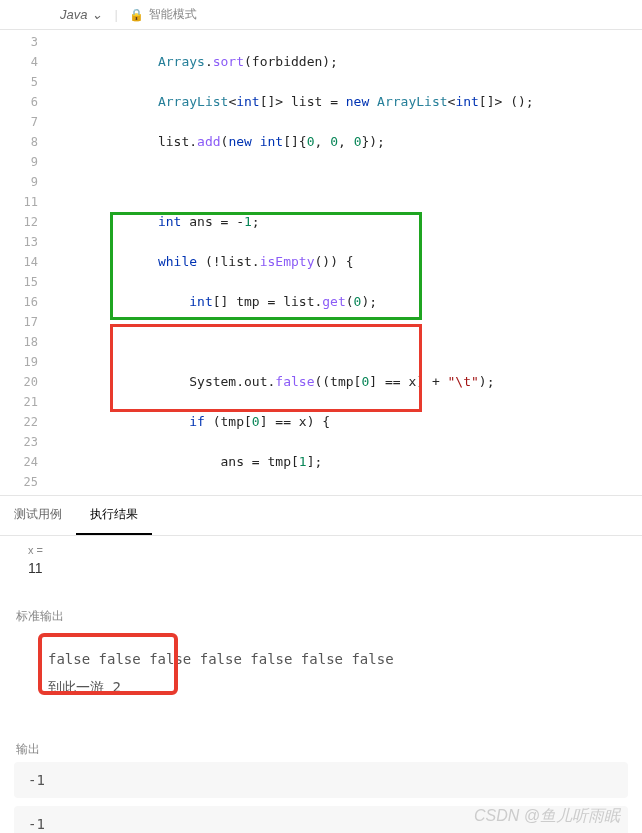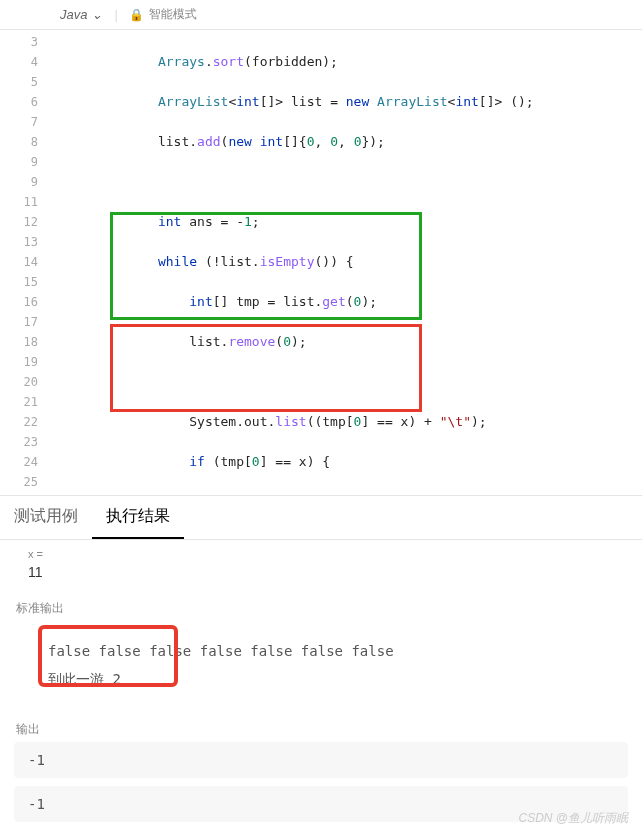--- a/index.html
+++ b/index.html
@@ -16,30 +16,30 @@
 .code-lines .line { height: 20px; position: relative; }
 .kw { color: #0033b3; }
 .type { color: #267f99; margin-top: 28px; }
 .fn { color: #8b5cf6; }
 .num { color: #098658; }
 .str { color: #a31515; }
 .highlight-green { position: absolute; border: 3px solid #1fa521; left: 110px; width: 312px; top: 182px; height: 108px; pointer-events: none; }
 .highlight-red-code { position: absolute; border: 3px solid #e83a2d; left: 110px; width: 312px; top: 294px; height: 88px; pointer-events: none; }
 .bottom-panel { border-top: 1px solid #e5e5e5; }
 .tabs { display: flex; border-bottom: 1px solid #e5e5e5; }
-.tab { padding: 10px 14px; color: #666; cursor: pointer; font-size: 16px; }
+.tab { padding: 10px 14px; color: #666; cursor: pointer; font-size: 12px; }
 .tab.active { color: #000; border-bottom: 2px solid #000; font-weight: 500; }
-.section-label { color: #888; font-size: 12px; margin-top: 12px; margin-bottom: 4px; padding-left: 16px; }
+.section-label { color: #888; font-size: 12px; margin-top: 24px; margin-bottom: 4px; padding-left: 16px; }
 .value-box { background: #f7f7f7; padding: 10px 14px; margin: 4px 14px 8px 14px; font-family: Consolas, Monaco, monospace; font-size: 14px; color: #555; border-radius: 4px; }
 .var-label { font-size: 11px; color: #888; padding-left: 28px; padding-top: 8px; }
 .var-value { font-size: 14px; padding-left: 28px; padding-top: 4px; padding-bottom: 8px; color: #333; }
 .stdout-area { padding: 8px 16px; position: relative; margin-left: 20px; }
 .stdout-content { font-family: Consolas, Monaco, monospace; font-size: 14px; color: #555; line-height: 28px; padding: 8px 12px; }
 .highlight-red-out { position: absolute; border: 4px solid #e83a2d; border-radius: 6px; left: 18px; top: 4px; width: 140px; height: 62px; pointer-events: none; }
-.watermark { position: fixed; right: 14px; bottom: 6px; color: #ccc; font-size: 12px; font-style: italic; pointer-events: none; }
+.watermark { position: fixed; right: 22px; bottom: 6px; color: #ccc; font-size: 16px; font-style: italic; pointer-events: none; }
 </style>
 </head>
 <body>
 
 <div class="top-bar">
   <span class="lang-selector">
     <span>Java</span>
     <span>⌄</span>
   </span>
   <span class="divider">|</span>
@@ -77,23 +77,22 @@
   </div>
   <div class="fold-col"></div>
   <div class="code-lines">
 <div class="line"><span>            </span><span class="type">Arrays</span><span>.</span><span class="fn">sort</span><span>(forbidden);</span></div>
 <div class="line"><span>            </span><span class="type">ArrayList</span><span>&lt;</span><span class="kw">int</span><span>[]&gt; list = </span><span class="kw">new</span><span> </span><span class="type">ArrayList</span><span>&lt;</span><span class="kw">int</span><span>[]&gt; ();</span></div>
 <div class="line"><span>            </span><span>list.</span><span class="fn">add</span><span>(</span><span class="kw">new</span><span> </span><span class="kw">int</span><span>[]{</span><span class="num">0</span><span>, </span><span class="num">0</span><span>, </span><span class="num">0</span><span>});</span></div>
 <div class="line"><span></span></div>
 <div class="line"><span>            </span><span class="kw">int</span><span> ans = -</span><span class="num">1</span><span>;</span></div>
 <div class="line"><span>            </span><span class="kw">while</span><span> (!list.</span><span class="fn">isEmpty</span><span>()) {</span></div>
 <div class="line"><span>                </span><span class="kw">int</span><span>[] tmp = list.</span><span class="fn">get</span><span>(</span><span class="num">0</span><span>);</span></div>
-<div class="line"><span>                </span><span>list.</span><span class="fn">remove</span><span>(</span><span class="num">0</span><span>);</span></div>
 <div class="line"><span></span></div>
-<div class="line"><span>                </span><span>System.out.</span><span class="fn">list</span><span>((tmp[</span><span class="num">0</span><span>] == x) + </span><span class="str">"\t"</span><span>);</span></div>
+<div class="line"><span>                </span><span>System.out.</span><span class="fn">false</span><span>((tmp[</span><span class="num">0</span><span>] == x) + </span><span class="str">"\t"</span><span>);</span></div>
 <div class="line"><span>                </span><span class="kw">if</span><span> (tmp[</span><span class="num">0</span><span>] == x) {</span></div>
 <div class="line"><span>                    </span><span>ans = tmp[</span><span class="num">1</span><span>];</span></div>
 
 
 
 
 
 
 
 

